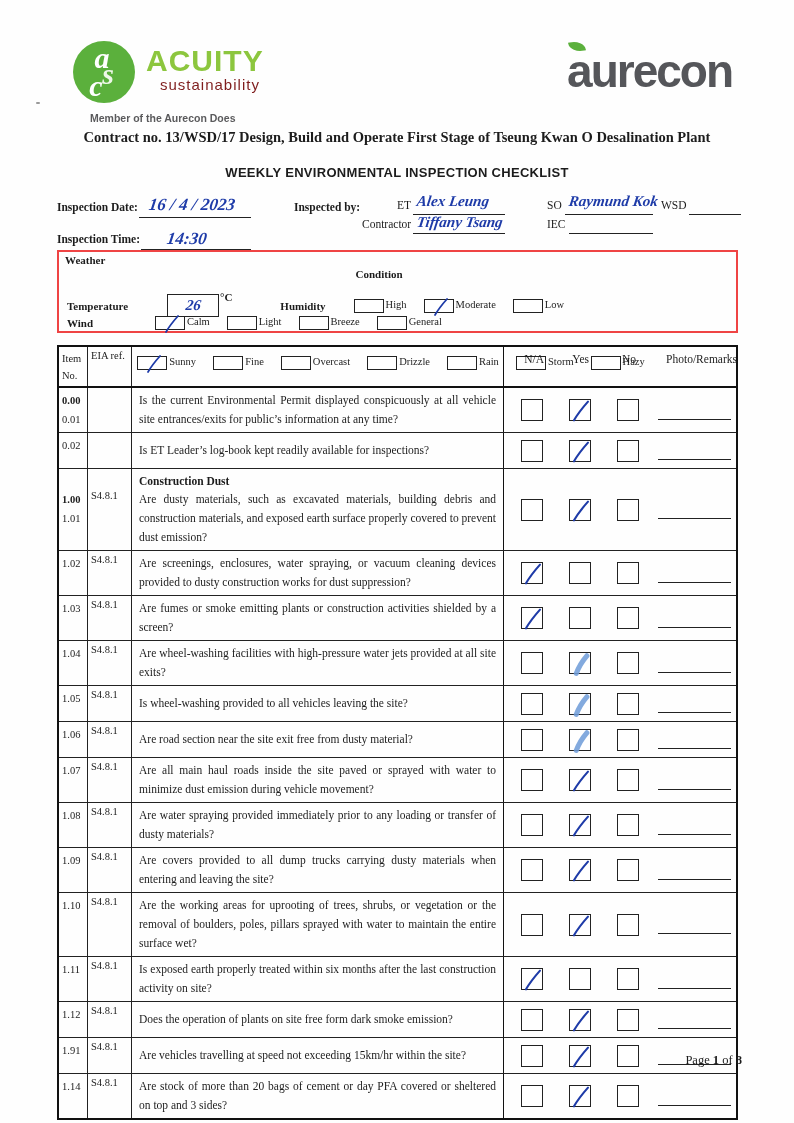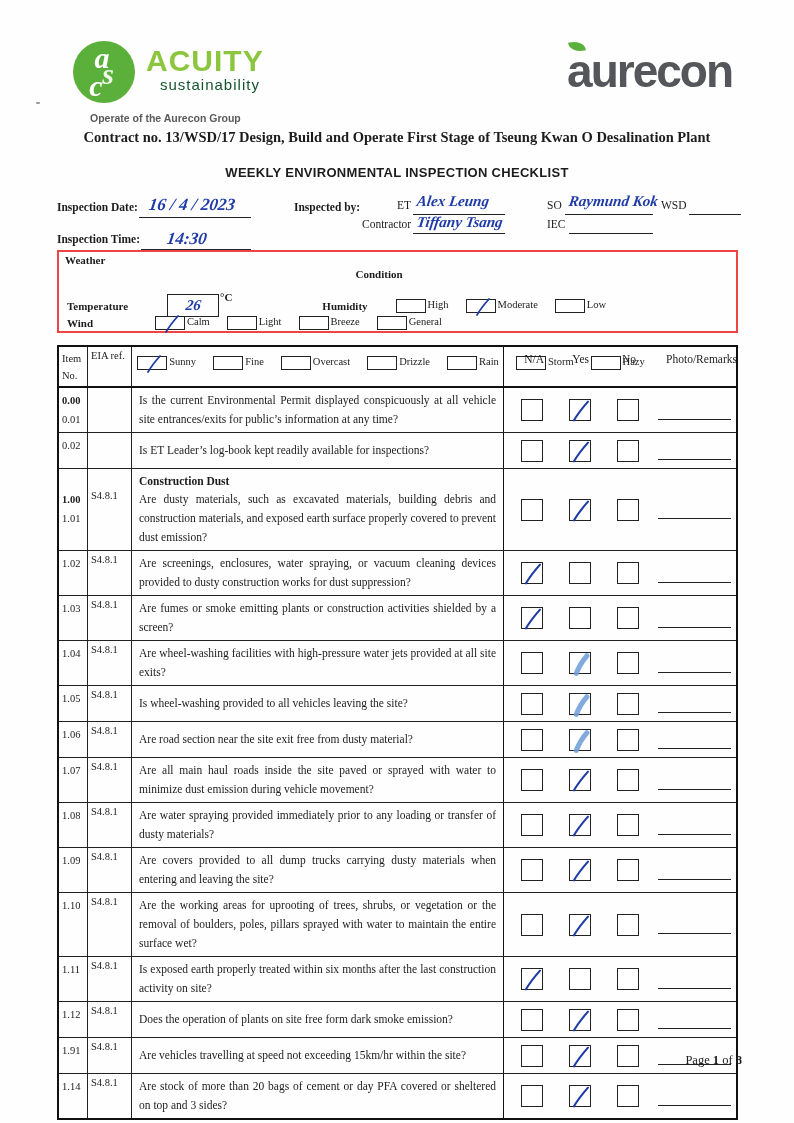--- a/index.html
+++ b/index.html
@@ -17,21 +17,21 @@
     font-family:"Liberation Serif",serif;color:#1c1c1c;overflow:hidden;
     margin:0 auto;box-shadow:0 0 6px rgba(0,0,0,.25);
   }
   
   .logos{position:absolute;top:38px;left:0;width:100%;height:90px;}
   .acuity{position:absolute;left:72px;top:2px;width:250px;}
   .acuity-row{display:flex;align-items:flex-start;}
   .monogram{width:64px;height:64px;flex:0 0 64px;}
   .acuity-words{margin-left:10px;padding-top:6px;}
   .acuity-name{font-family:"Liberation Sans",sans-serif;font-weight:bold;font-size:30px;letter-spacing:1px;color:var(--acuity-green);line-height:30px;}
-  .acuity-tag{font-family:"Liberation Sans",sans-serif;font-size:15px;color:#14532d;letter-spacing:1px;margin-left:14px;line-height:18px;}
+  .acuity-tag{font-family:"Liberation Sans",sans-serif;font-size:15px;color:#7f1d1d;letter-spacing:1px;margin-left:14px;line-height:18px;}
   .acuity-member{font-family:"Liberation Sans",sans-serif;font-size:10.5px;font-weight:bold;color:#5a5a5c;margin-top:8px;margin-left:18px;}
   .speck{position:absolute;left:-36px;top:62px;width:4px;height:2px;background:#9a9a9a;border-radius:2px;}
   .aurecon{position:absolute;right:62px;top:10px;}
   .aurecon-word{font-family:"Liberation Sans",sans-serif;font-weight:bold;font-size:46px;letter-spacing:-2px;color:var(--aurecon-gray);line-height:46px;}
   .leaf{position:absolute;left:2px;top:-7px;width:16px;height:11px;background:var(--logo-green);border-radius:0 90% 0 90%;transform:rotate(-12deg);}
   
   .title{position:absolute;top:129px;left:0;width:100%;text-align:center;font-weight:bold;font-size:14.5px;}
   .subtitle{position:absolute;top:165px;left:0;width:100%;text-align:center;font-family:"Liberation Sans",sans-serif;font-weight:bold;font-size:13px;letter-spacing:.3px;}
   
   .info{position:absolute;top:193px;left:57px;width:684px;height:56px;font-size:11.5px;}
@@ -47,21 +47,21 @@
   .wrow-cond{top:16px;flex-direction:column;}
   .wrow-temp{top:42px;}
   .wrow-wind{top:64px;}
   .wgl{width:88px;flex:0 0 88px;font-weight:bold;}
   .wopts{display:flex;align-items:center;}
   .wopt{display:flex;margin-right:17px;}
   .wcb{position:relative;width:30px;height:14px;border:1.6px solid #222;display:inline-block;background:#fff;}
   .wlb{margin-left:2px;font-size:10.5px;}
   .tempbox{position:relative;width:52px;height:23px;border:1.6px solid #222;margin-left:12px;display:flex;align-items:center;justify-content:center;}
   .tempunit{font-size:11px;margin-left:1px;align-self:flex-start;position:relative;top:-3px;font-weight:bold;}
-  .humlbl{font-weight:bold;margin-left:90px;margin-right:28px;}
+  .humlbl{font-weight:bold;margin-left:48px;margin-right:28px;}
   
   .ctable{position:absolute;top:345px;left:57px;width:681px;border:2px solid #111;font-size:11.5px;}
   .trow{display:flex;min-height:36px;}
   .trow + .trow{border-top:1.2px solid #222;}
   .thead{min-height:40px;border-bottom:2px solid #111;}
   .cell{padding:2px 3px;}
   .c-item{width:29px;flex:0 0 29px;border-right:1.2px solid #222;font-size:10.5px;padding-top:3px;}
   .c-eia{width:44px;flex:0 0 44px;border-right:1.2px solid #222;font-size:10.5px;padding-top:3px;}
   .c-desc{flex:1;border-right:1.6px solid #111;display:flex;flex-direction:column;justify-content:center;padding:3px 7px;}
   .c-ans{width:232px;flex:0 0 232px;position:relative;display:flex;align-items:center;}
@@ -107,21 +107,21 @@
           <circle cx="32" cy="32" r="31" fill="#5bb03c"></circle>
           <text x="30" y="28" font-family="Liberation Serif, serif" font-style="italic" font-weight="bold" font-size="30" fill="#ffffff" text-anchor="middle">a</text>
           <text x="36" y="44" font-family="Liberation Serif, serif" font-style="italic" font-weight="bold" font-size="30" fill="#eef7e8" text-anchor="middle">s</text>
           <text x="24" y="56" font-family="Liberation Serif, serif" font-style="italic" font-weight="bold" font-size="30" fill="#ffffff" text-anchor="middle">c</text>
         </svg>
         <div class="acuity-words">
           <div class="acuity-name">ACUITY</div>
           <div class="acuity-tag">sustainability</div>
         </div>
       </div>
-      <div class="acuity-member">Operate of the Aurecon Group</div>
+      <div class="acuity-member">Member of the Aurecon Does</div>
     </div>
     <div class="aurecon">
       <div class="leaf"></div>
       <div class="aurecon-word">aurecon</div>
     </div>
   </div>
 
   <div class="title">Contract no.  13/WSD/17 Design, Build and Operate First Stage of Tseung Kwan O Desalination Plant</div>
   <div class="subtitle">WEEKLY ENVIRONMENTAL INSPECTION CHECKLIST</div>
 

